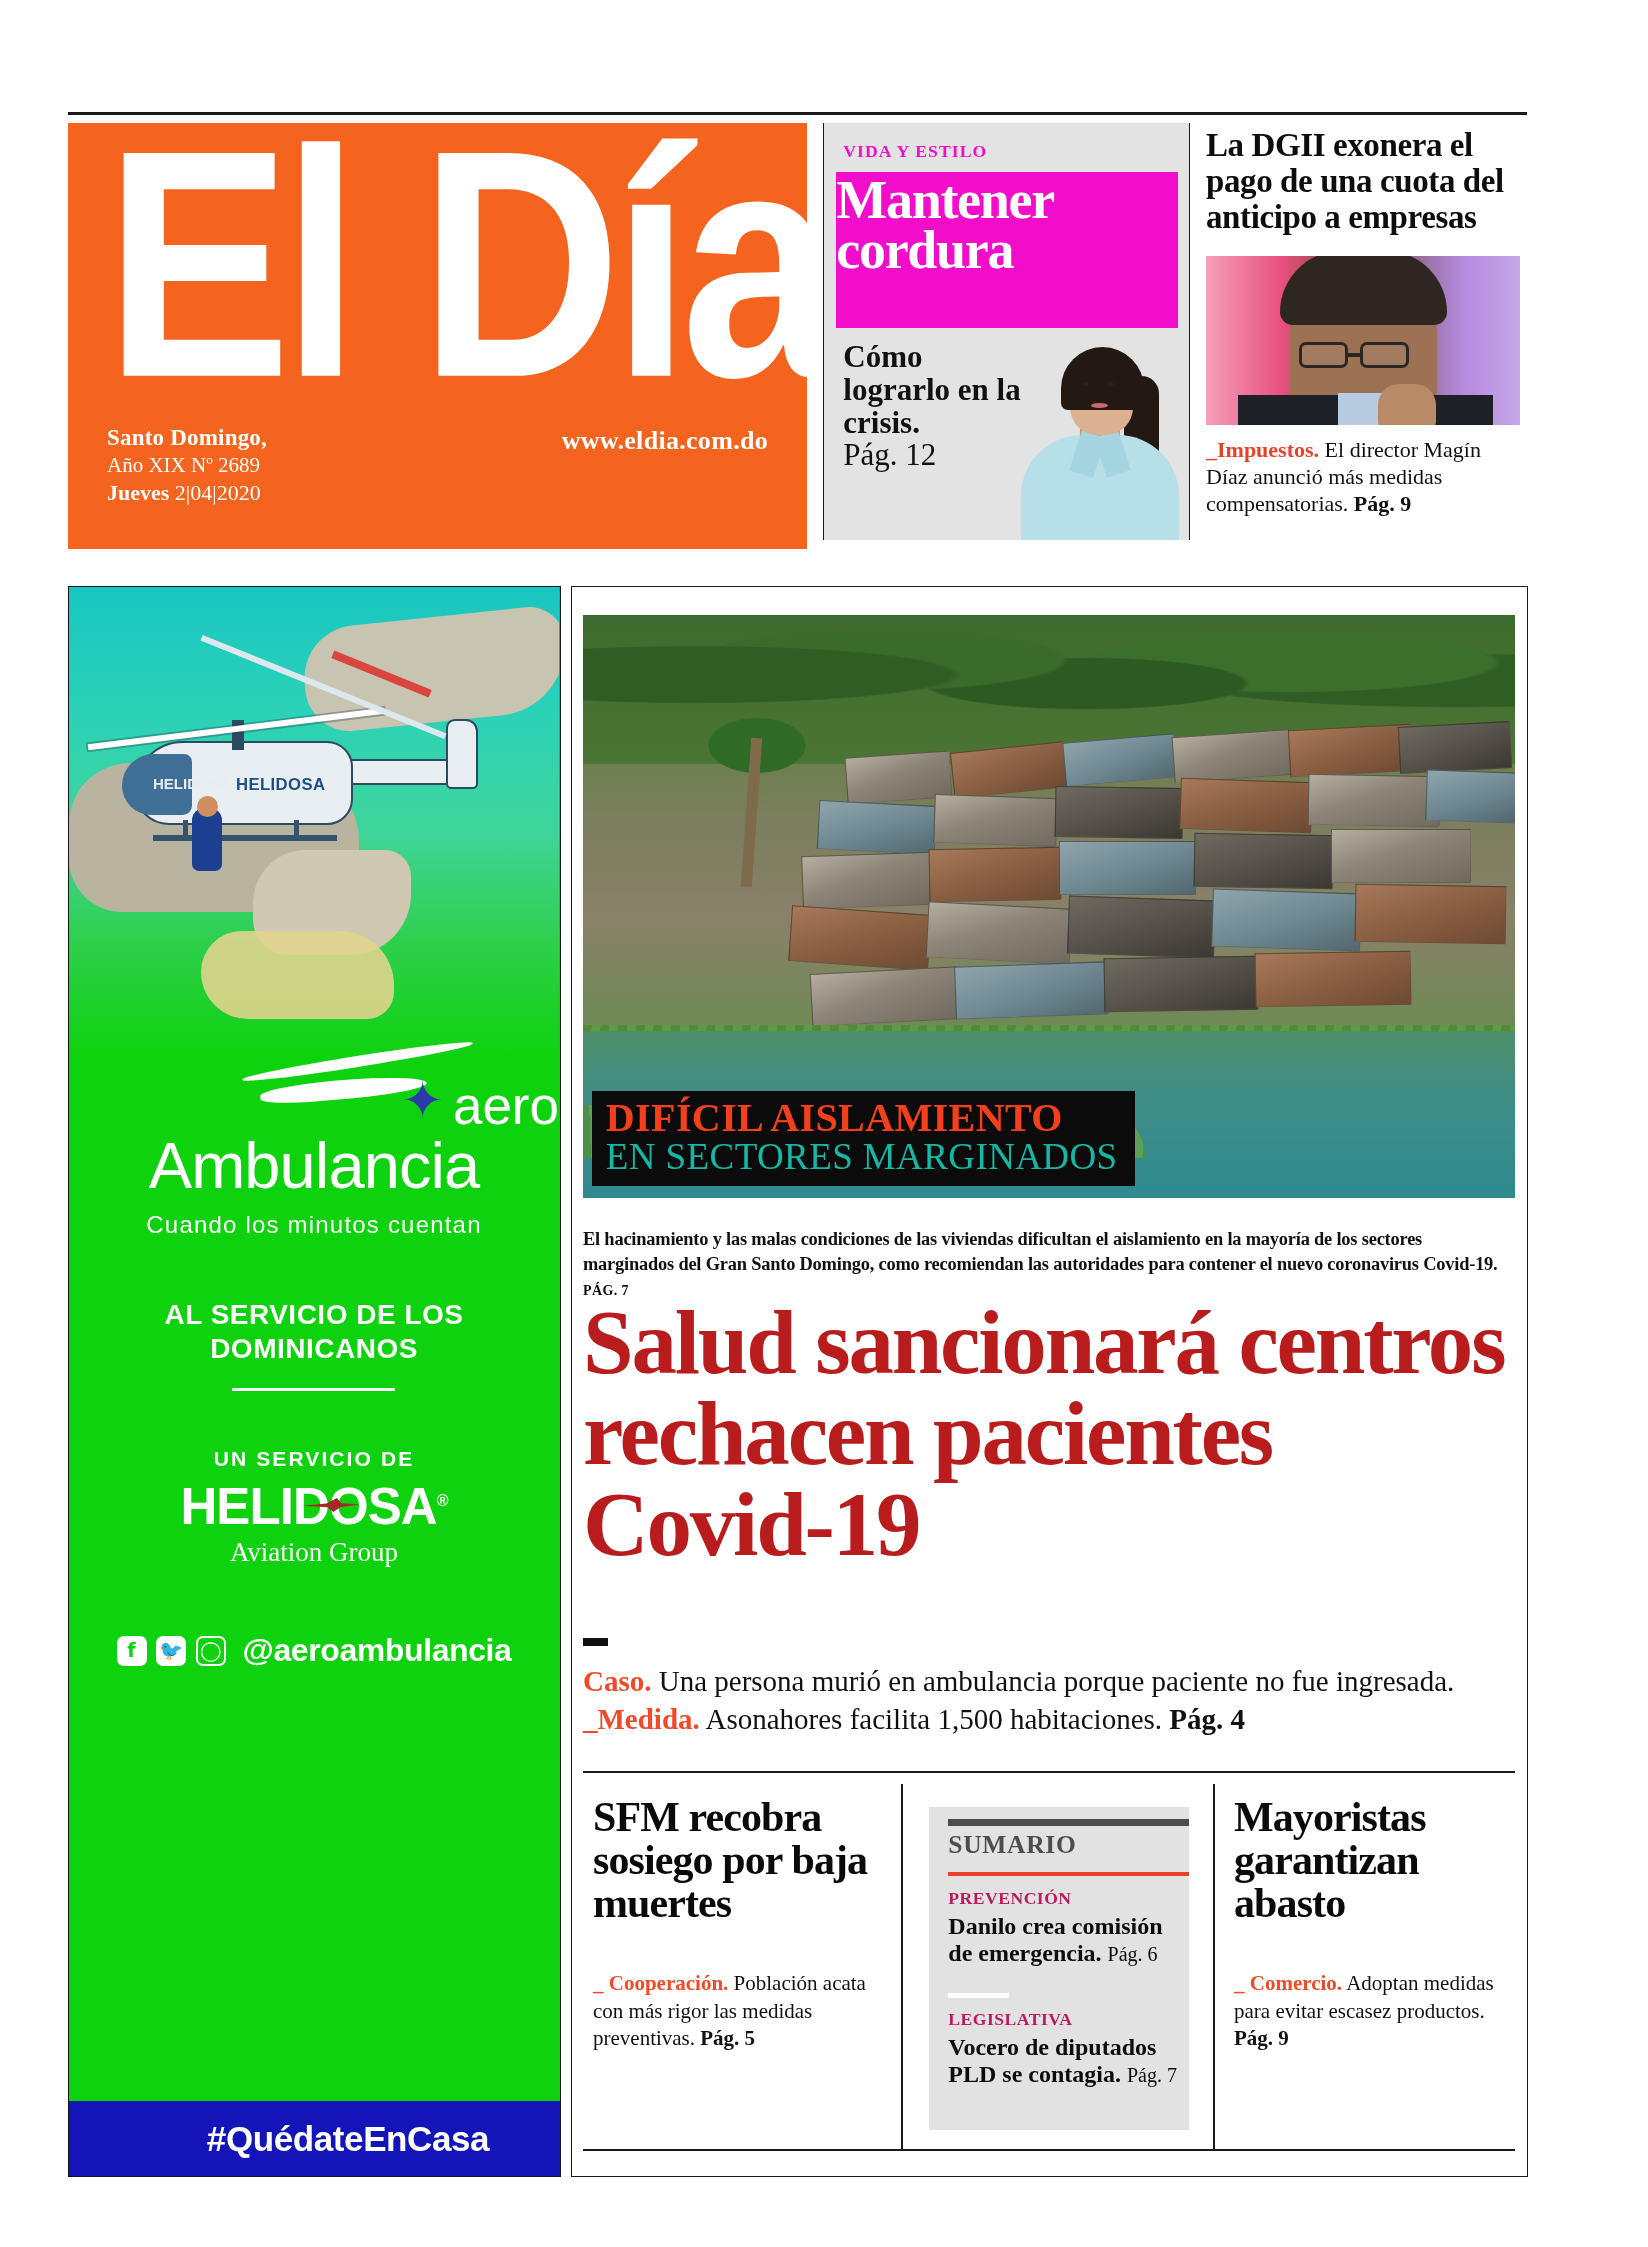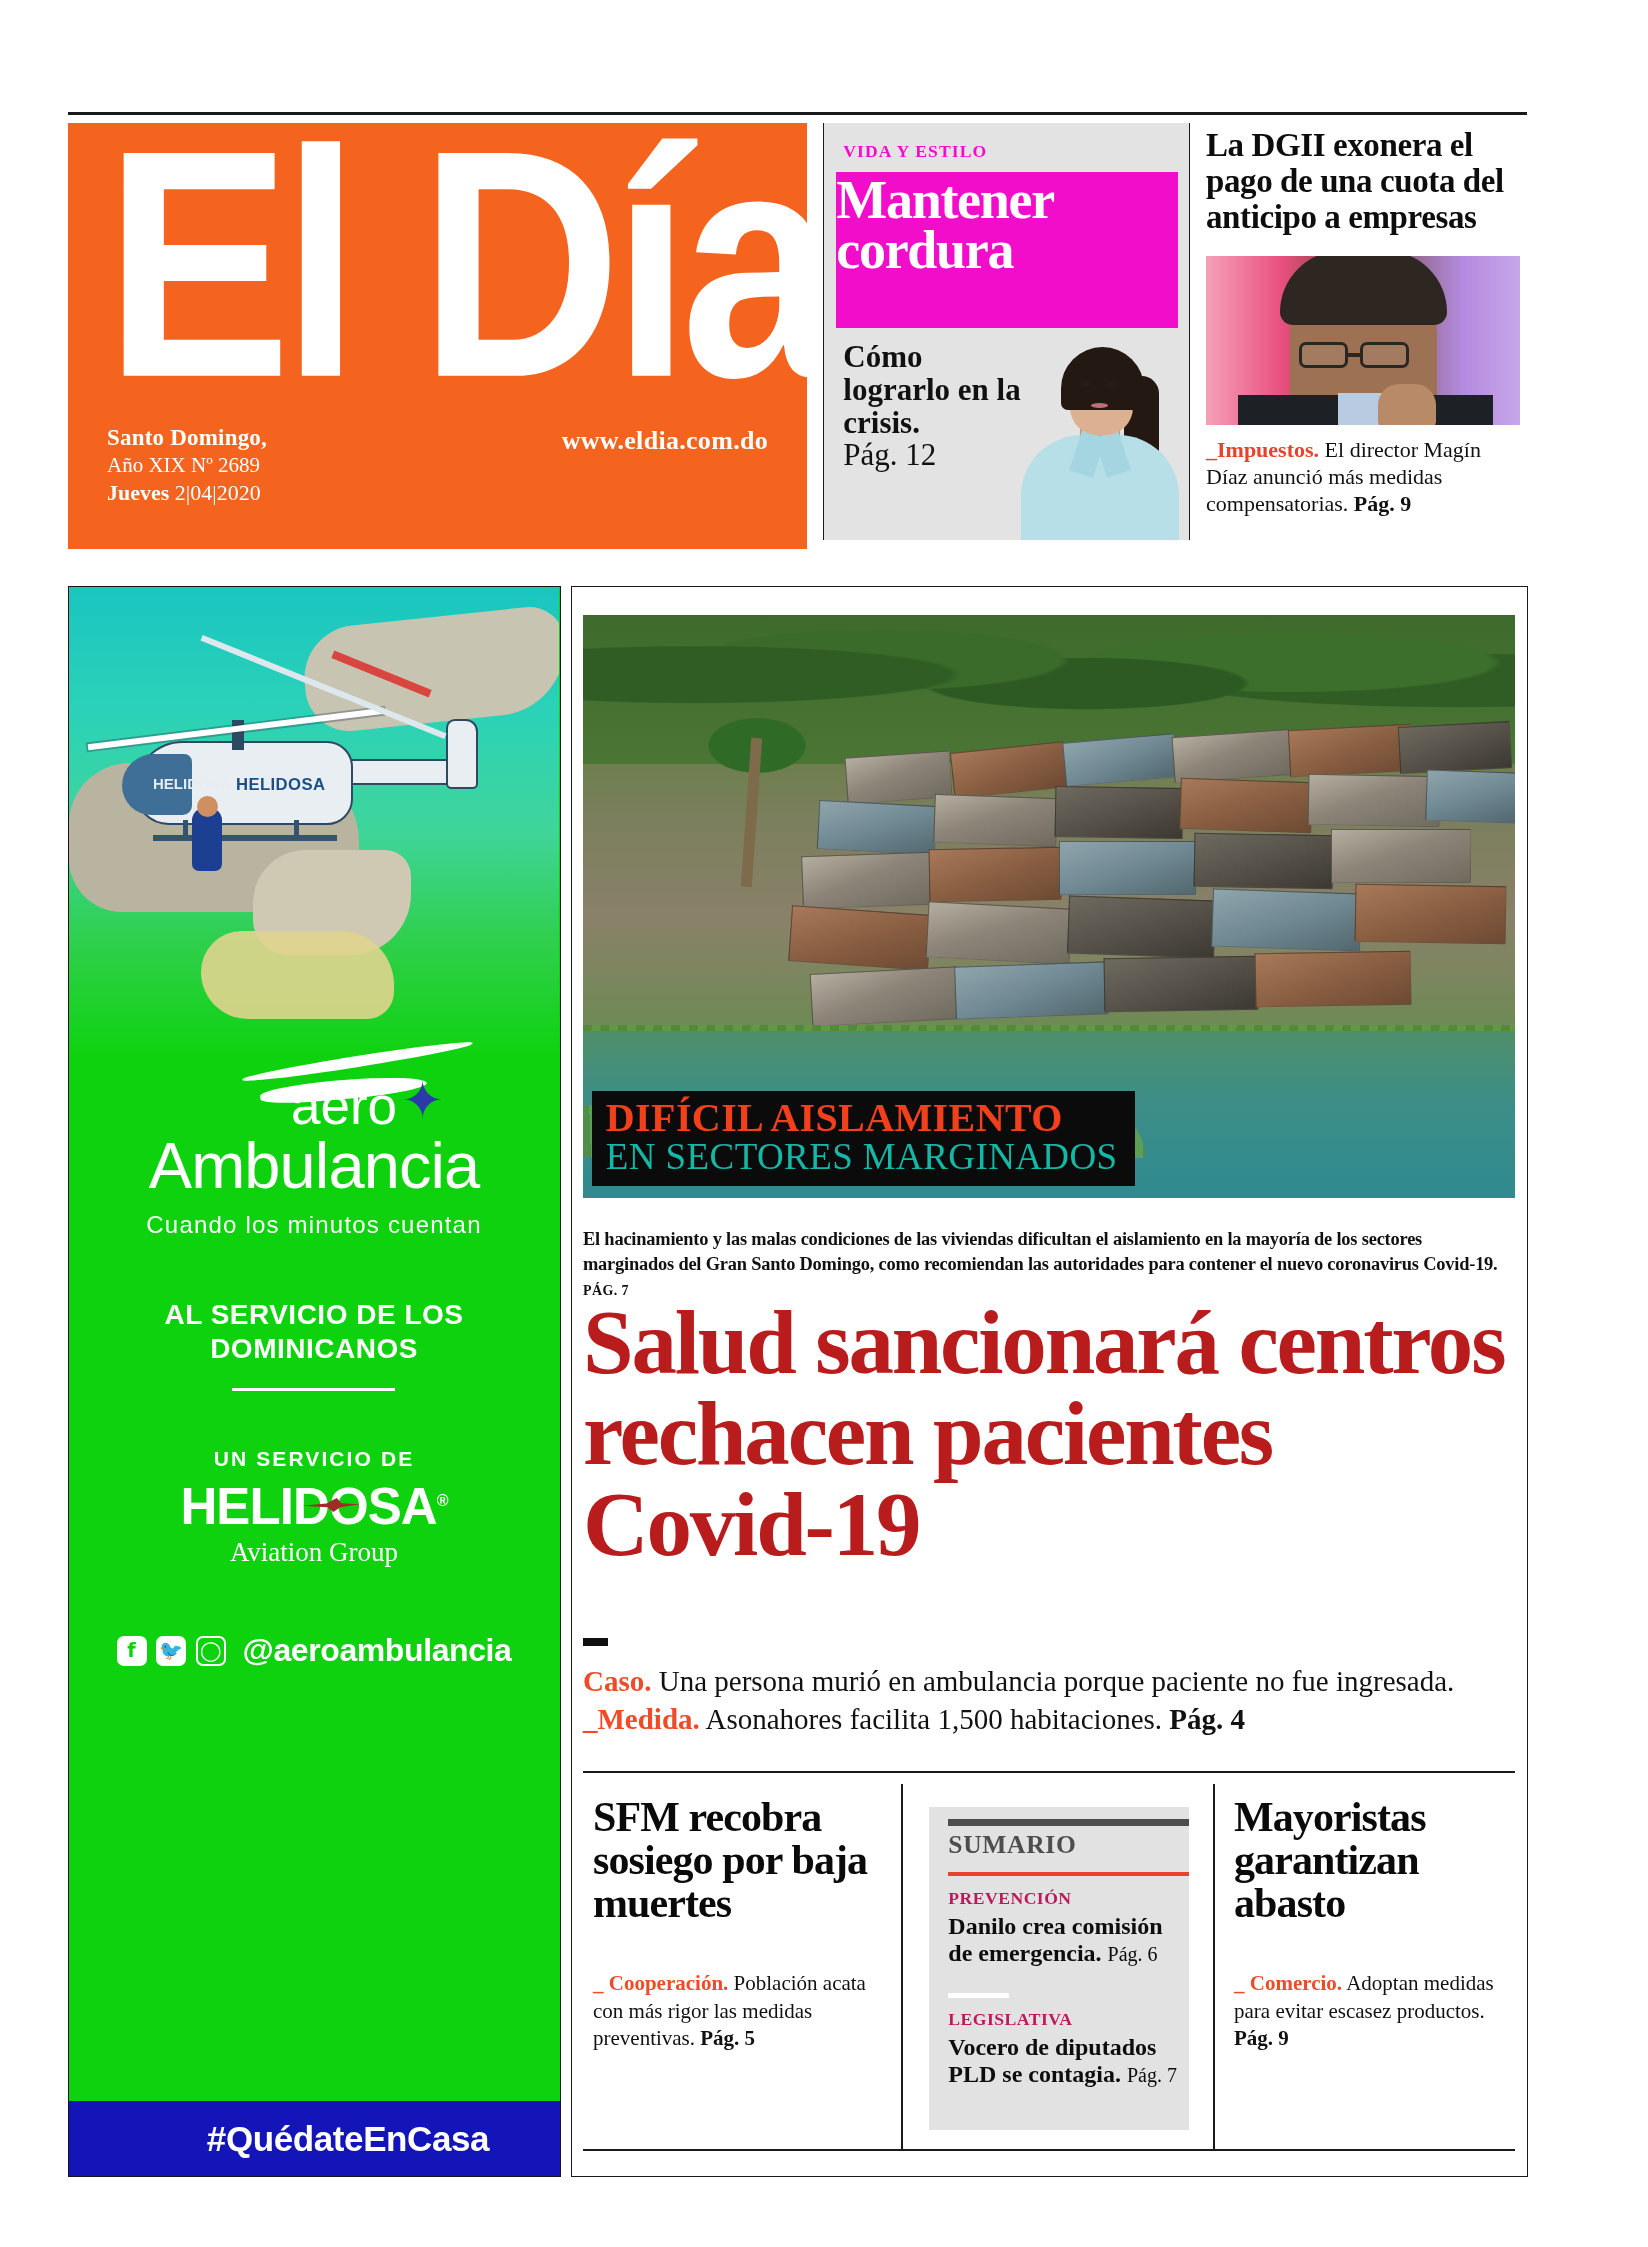--- a/index.html
+++ b/index.html
@@ -394,21 +394,21 @@
     font-size: 51px;
     line-height: 51px;
     font-family: "DejaVu Sans", sans-serif;
   }
   .al-aero {
     position: relative;
     display: block;
     font-family: "Liberation Sans", sans-serif;
     font-size: 53px;
     color: #ffffff;
-    text-align: center;
+    text-align: right;
     margin-left: 60px;
     line-height: 1;
     margin-top: 10.5px;
   }
   .al-amb {
     display: block;
     font-family: "Liberation Sans", sans-serif;
     font-size: 65px;
     color: #ffffff;
     line-height: 1;

